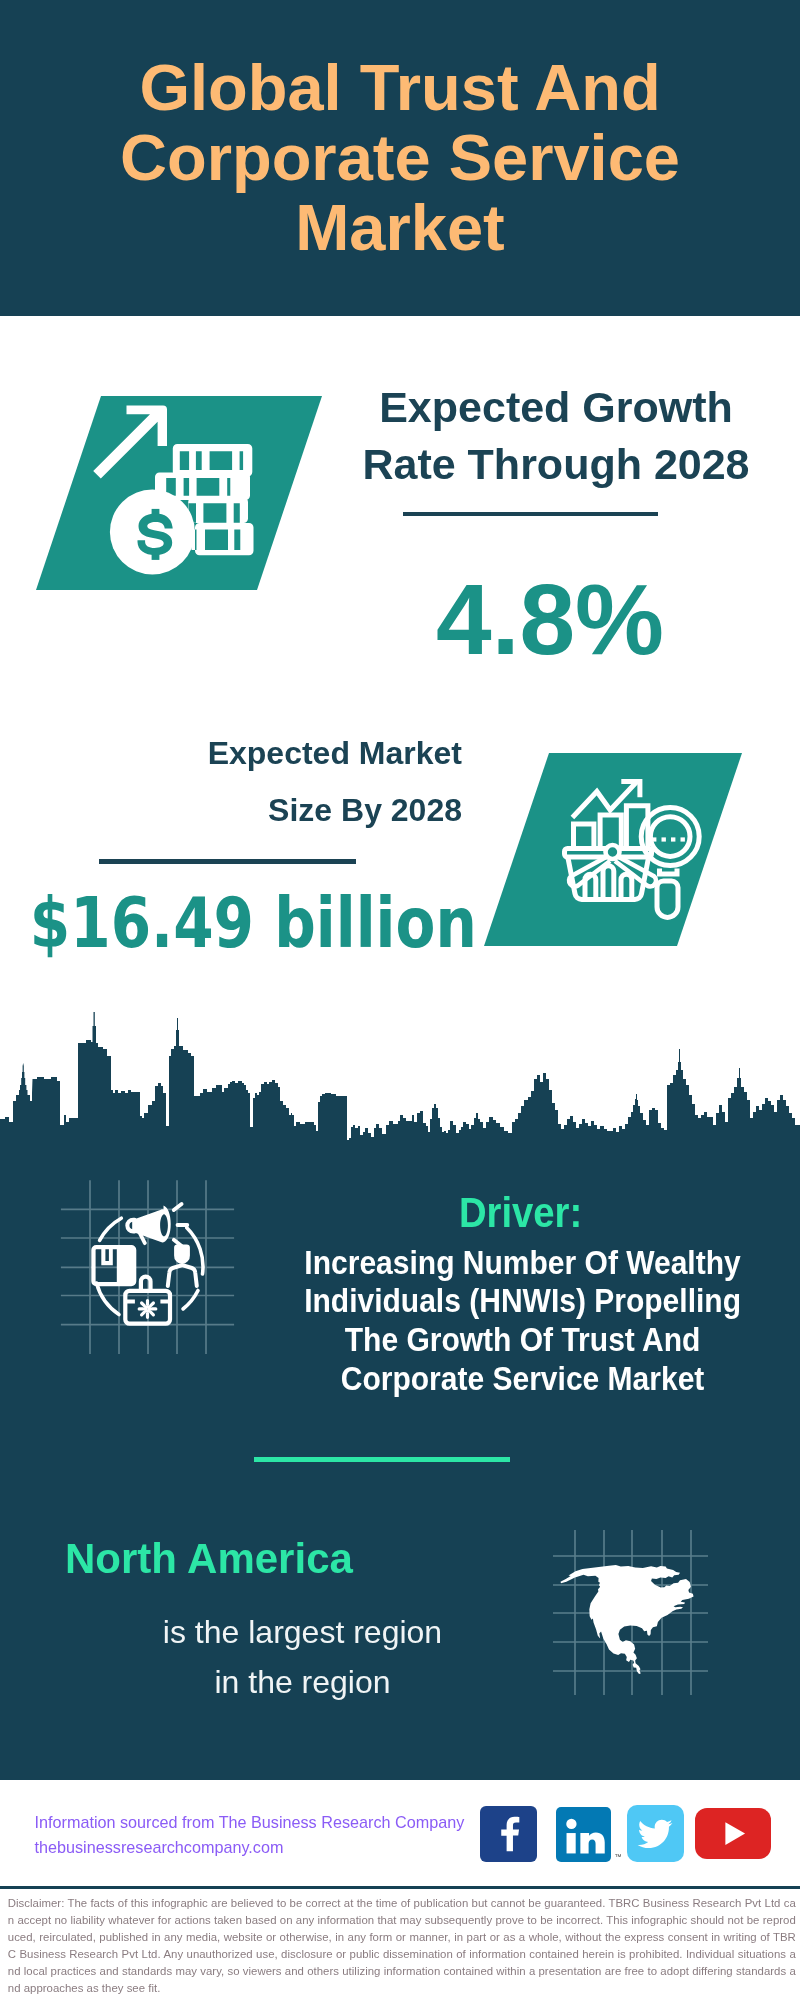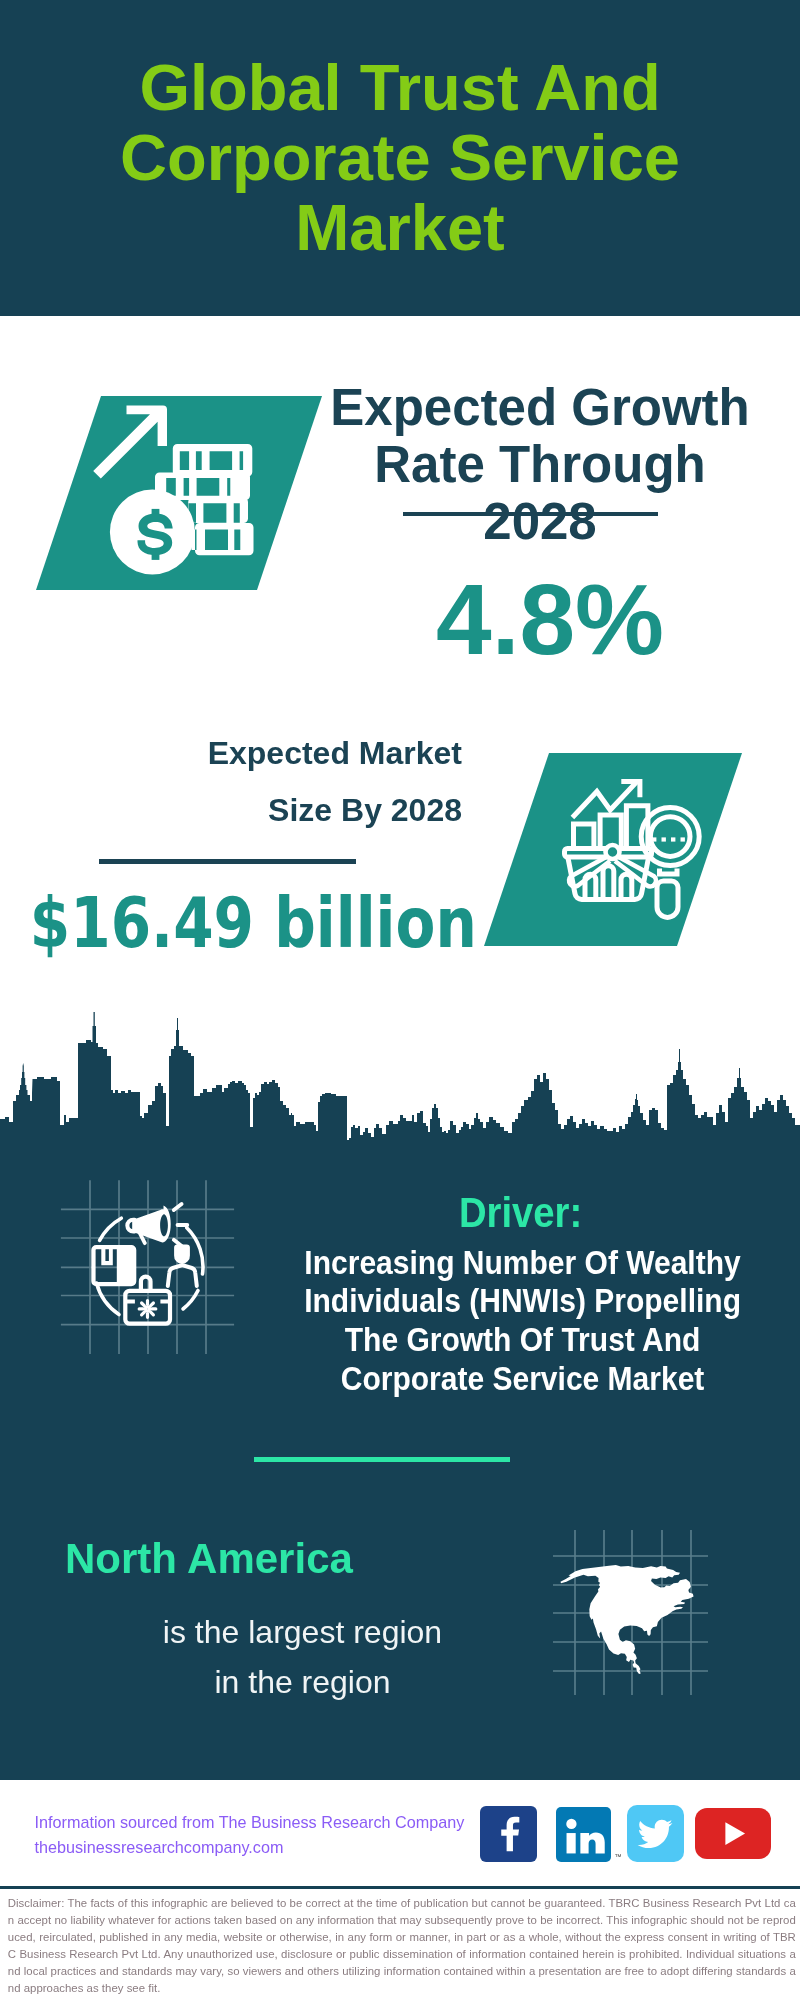--- a/index.html
+++ b/index.html
@@ -2,40 +2,40 @@
 <html><head>
 <meta charset="utf-8">
 <style>
   html,body{margin:0;padding:0;}
   body{width:800px;height:2000px;background:#ffffff;
        font-family:"Liberation Sans",sans-serif;overflow:hidden;}
   .page{position:relative;width:800px;height:2000px;background:#fff;}
 
   
   .hdr{position:absolute;left:0;top:0;width:800px;height:316px;background:#164154;}
-  .hdr-title{position:absolute;left:0px;top:53px;width:800px;text-align:center;color:#84cc16;
+  .hdr-title{position:absolute;left:0px;top:53px;width:800px;text-align:center;color:#fdba74;
     font-size:65px;font-weight:bold;line-height:70px;}
   .hdr-title span{display:block;}
 
   
   .whiteband{position:absolute;left:0;top:316px;width:800px;height:700px;background:#fff;}
 
   .plg{position:absolute;background:#1b9287;}
   .icon1wrap{position:absolute;left:90px;top:400px;width:180px;height:180px;}
   .icon1{width:180px;height:180px;display:block;}
   .plg1{left:36px;top:396px;width:286px;height:194px;
         clip-path:polygon(65px 0,286px 0,221px 194px,0 194px);}
   .icon2wrap{position:absolute;left:553px;top:768px;width:160px;height:160px;}
   .icon2{width:160px;height:160px;display:block;}
   .plg2{left:484px;top:753px;width:258px;height:193px;
         clip-path:polygon(65px 0,258px 0,193px 193px,0 193px);}
 
   .lbl-dark{color:#1b4354;font-weight:bold;}
-  .sec1-title{position:absolute;left:329px;top:379px;width:422px;text-align:center;
-     font-size:51px;line-height:57px;}
+  .sec1-title{position:absolute;left:345px;top:379px;width:422px;text-align:center;
+     font-size:43px;line-height:57px;}
   .sec1-rule{position:absolute;left:403px;top:512px;width:255px;height:4px;background:#1b4354;}
   .sec1-val{position:absolute;left:340px;top:544px;width:420px;text-align:center;
      color:#1b9287;font-weight:bold;font-size:100px;line-height:100px;margin-top:25px;}
 
   .sec2-title{position:absolute;left:42px;top:725px;width:420px;text-align:right;
      font-size:32px;line-height:57px;}
   .sec2-rule{position:absolute;left:99px;top:859px;width:257px;height:4.5px;background:#1b4354;}
   .sec2-val{position:absolute;left:-13px;top:888px;width:504px;text-align:center;
      color:#1b9287;font-weight:bold;font-size:70px;line-height:70px;white-space:nowrap;
      font-family:"DejaVu Sans",sans-serif;transform:scaleX(0.830);transform-origin:252px 0;}

